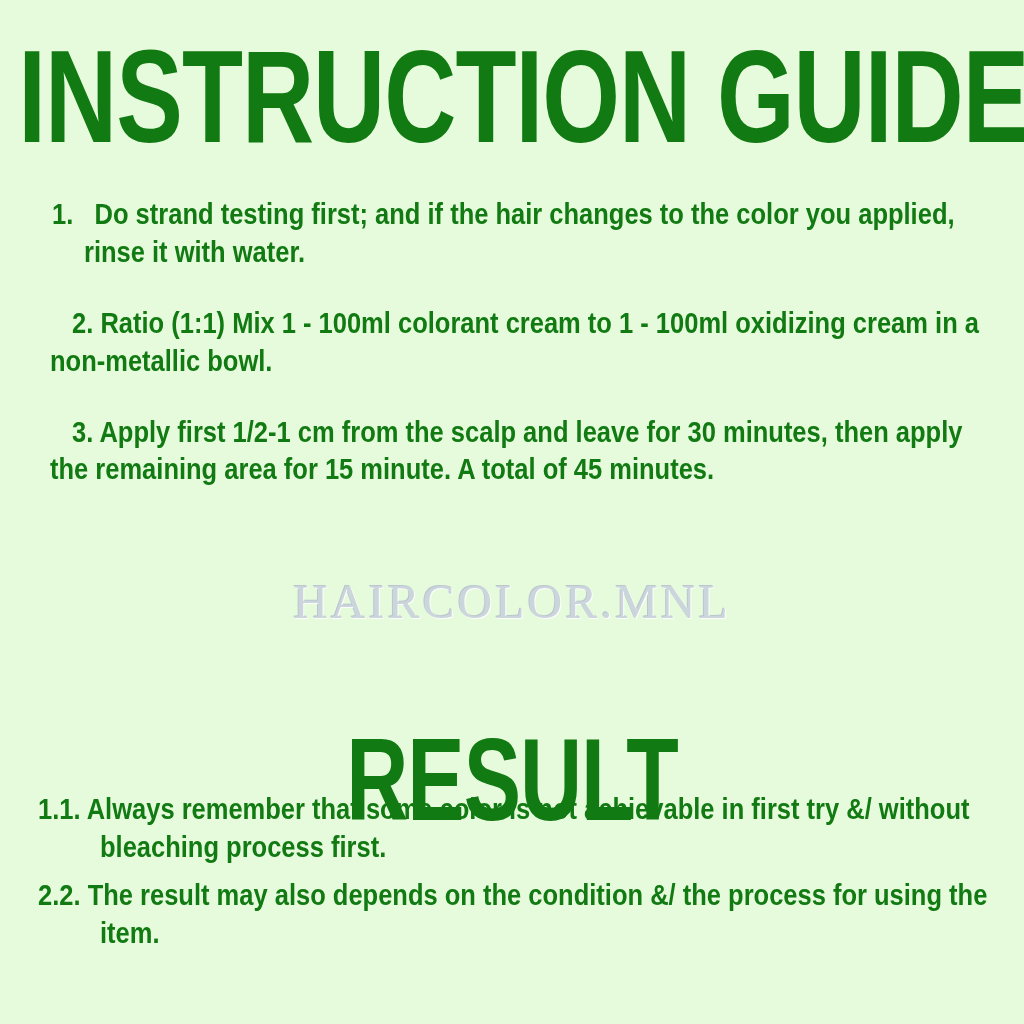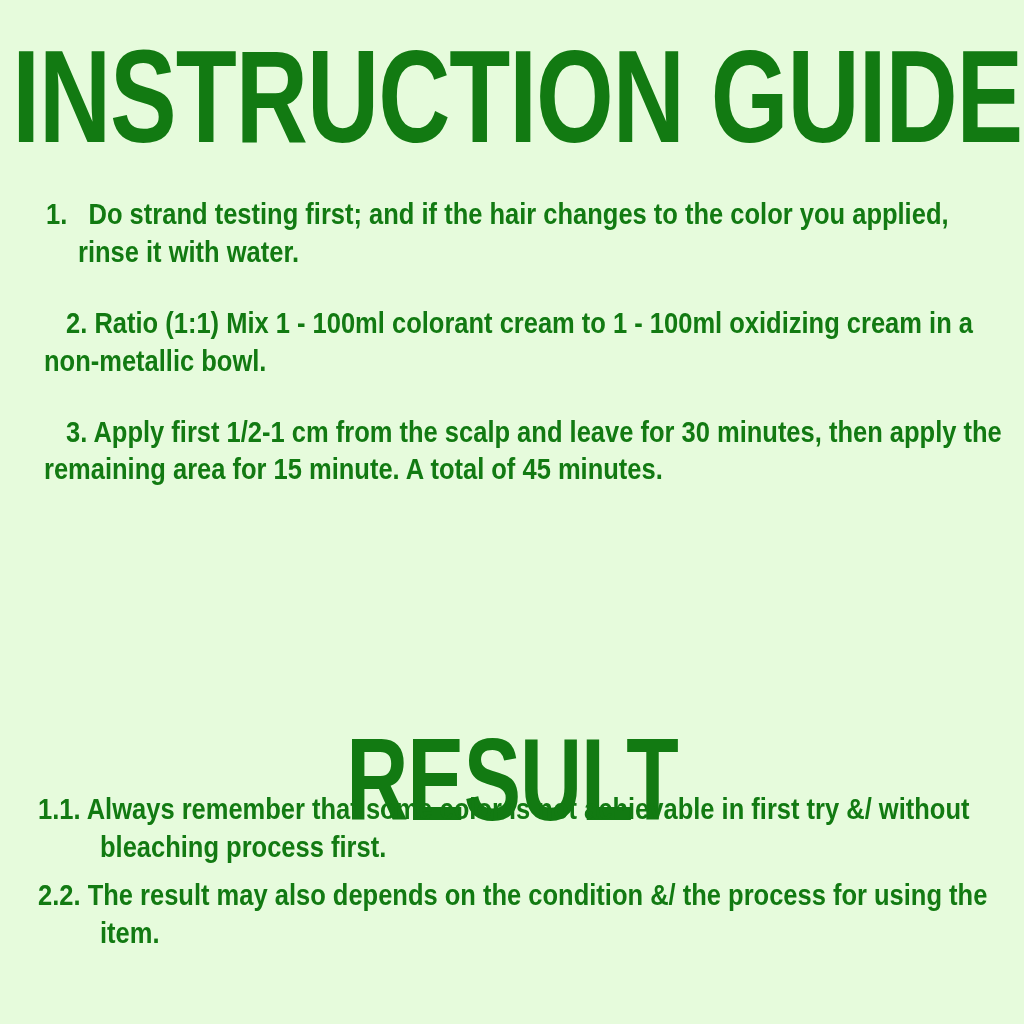--- a/index.html
+++ b/index.html
@@ -12,21 +12,21 @@
     background: #e6fbdc;
     font-family: "Liberation Sans", sans-serif;
     overflow: hidden;
     position: relative;
   }
   .page {
     position: relative;
     width: 1024px;
     height: 768px;
     box-sizing: border-box;
-    padding: 0 22px;
+    padding: 0 28px;
   }
 
   .title-main {
     text-align: center;
     color: #127a12;
     font-family: "Liberation Sans", sans-serif;
     font-weight: bold;
     font-size: 98px;
     line-height: 1.0;
     letter-spacing: -1px;
@@ -126,20 +126,21 @@
     <div class="ins-item ins-2">
       <span class="num">2.</span>
       <span>Ratio (1:1) Mix 1 - 100ml colorant cream to 1 - 100ml oxidizing cream in a non-metallic bowl.</span>
     </div>
     <div class="ins-item ins-3">
       <span class="num">3.</span>
       <span>Apply first 1/2-1 cm from the scalp and leave for 30 minutes, then apply the remaining area for 15 minute. A total of 45 minutes.</span>
     </div>
   </div>
 
+  <div class="watermark">HAIRCOLOR.MNL</div>
 
   <h2 class="title-result">RESULT</h2>
 
   <div class="results">
     <div class="res-item">
       <span class="num">1.1.</span>
       <span>Always remember that some color is not achievable in first try &amp;/ without bleaching process first.</span>
     </div>
     <div class="res-item">
       <span class="num">2.2.</span>

